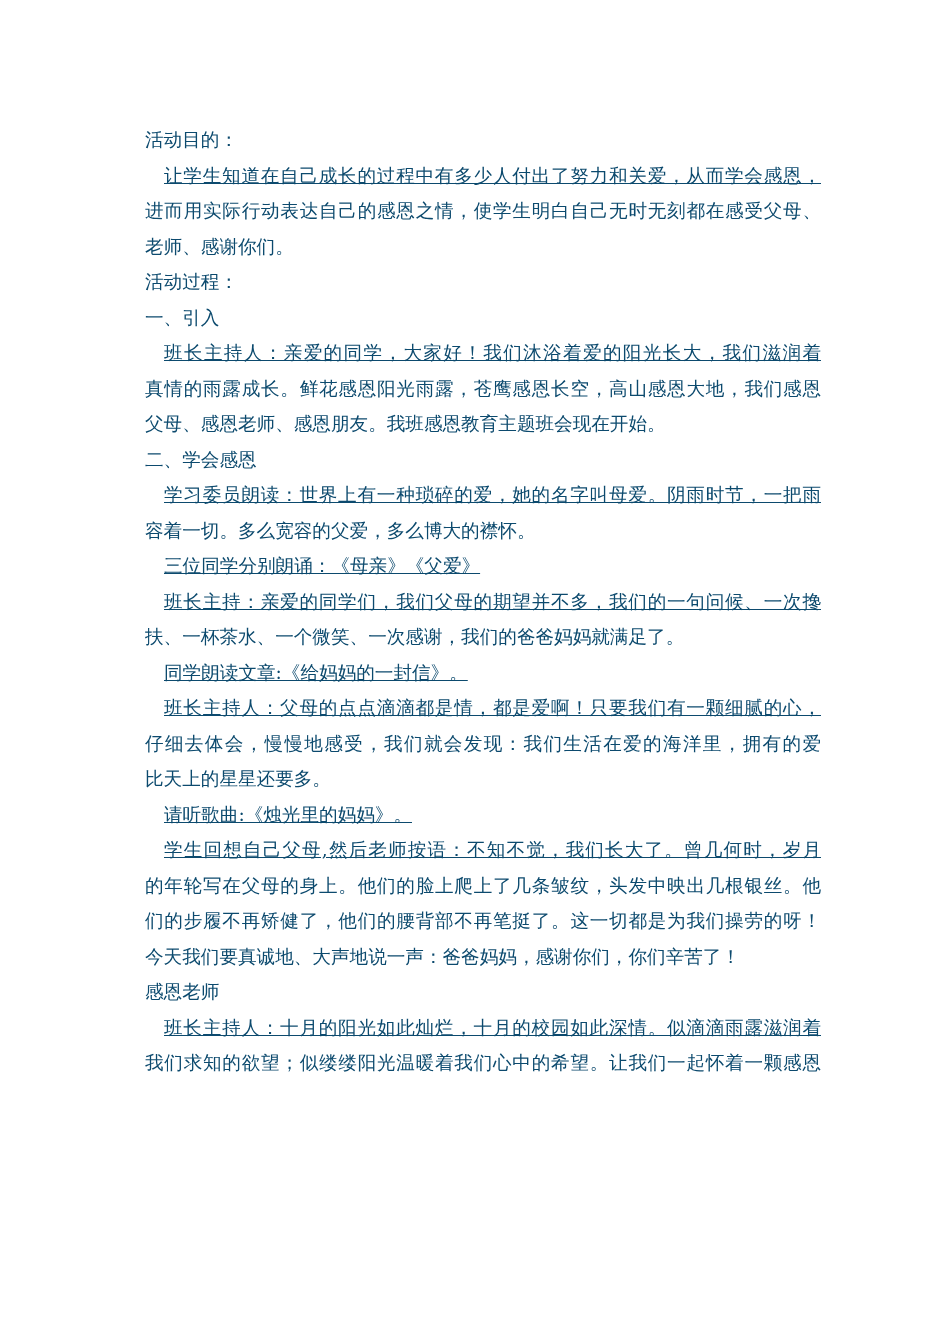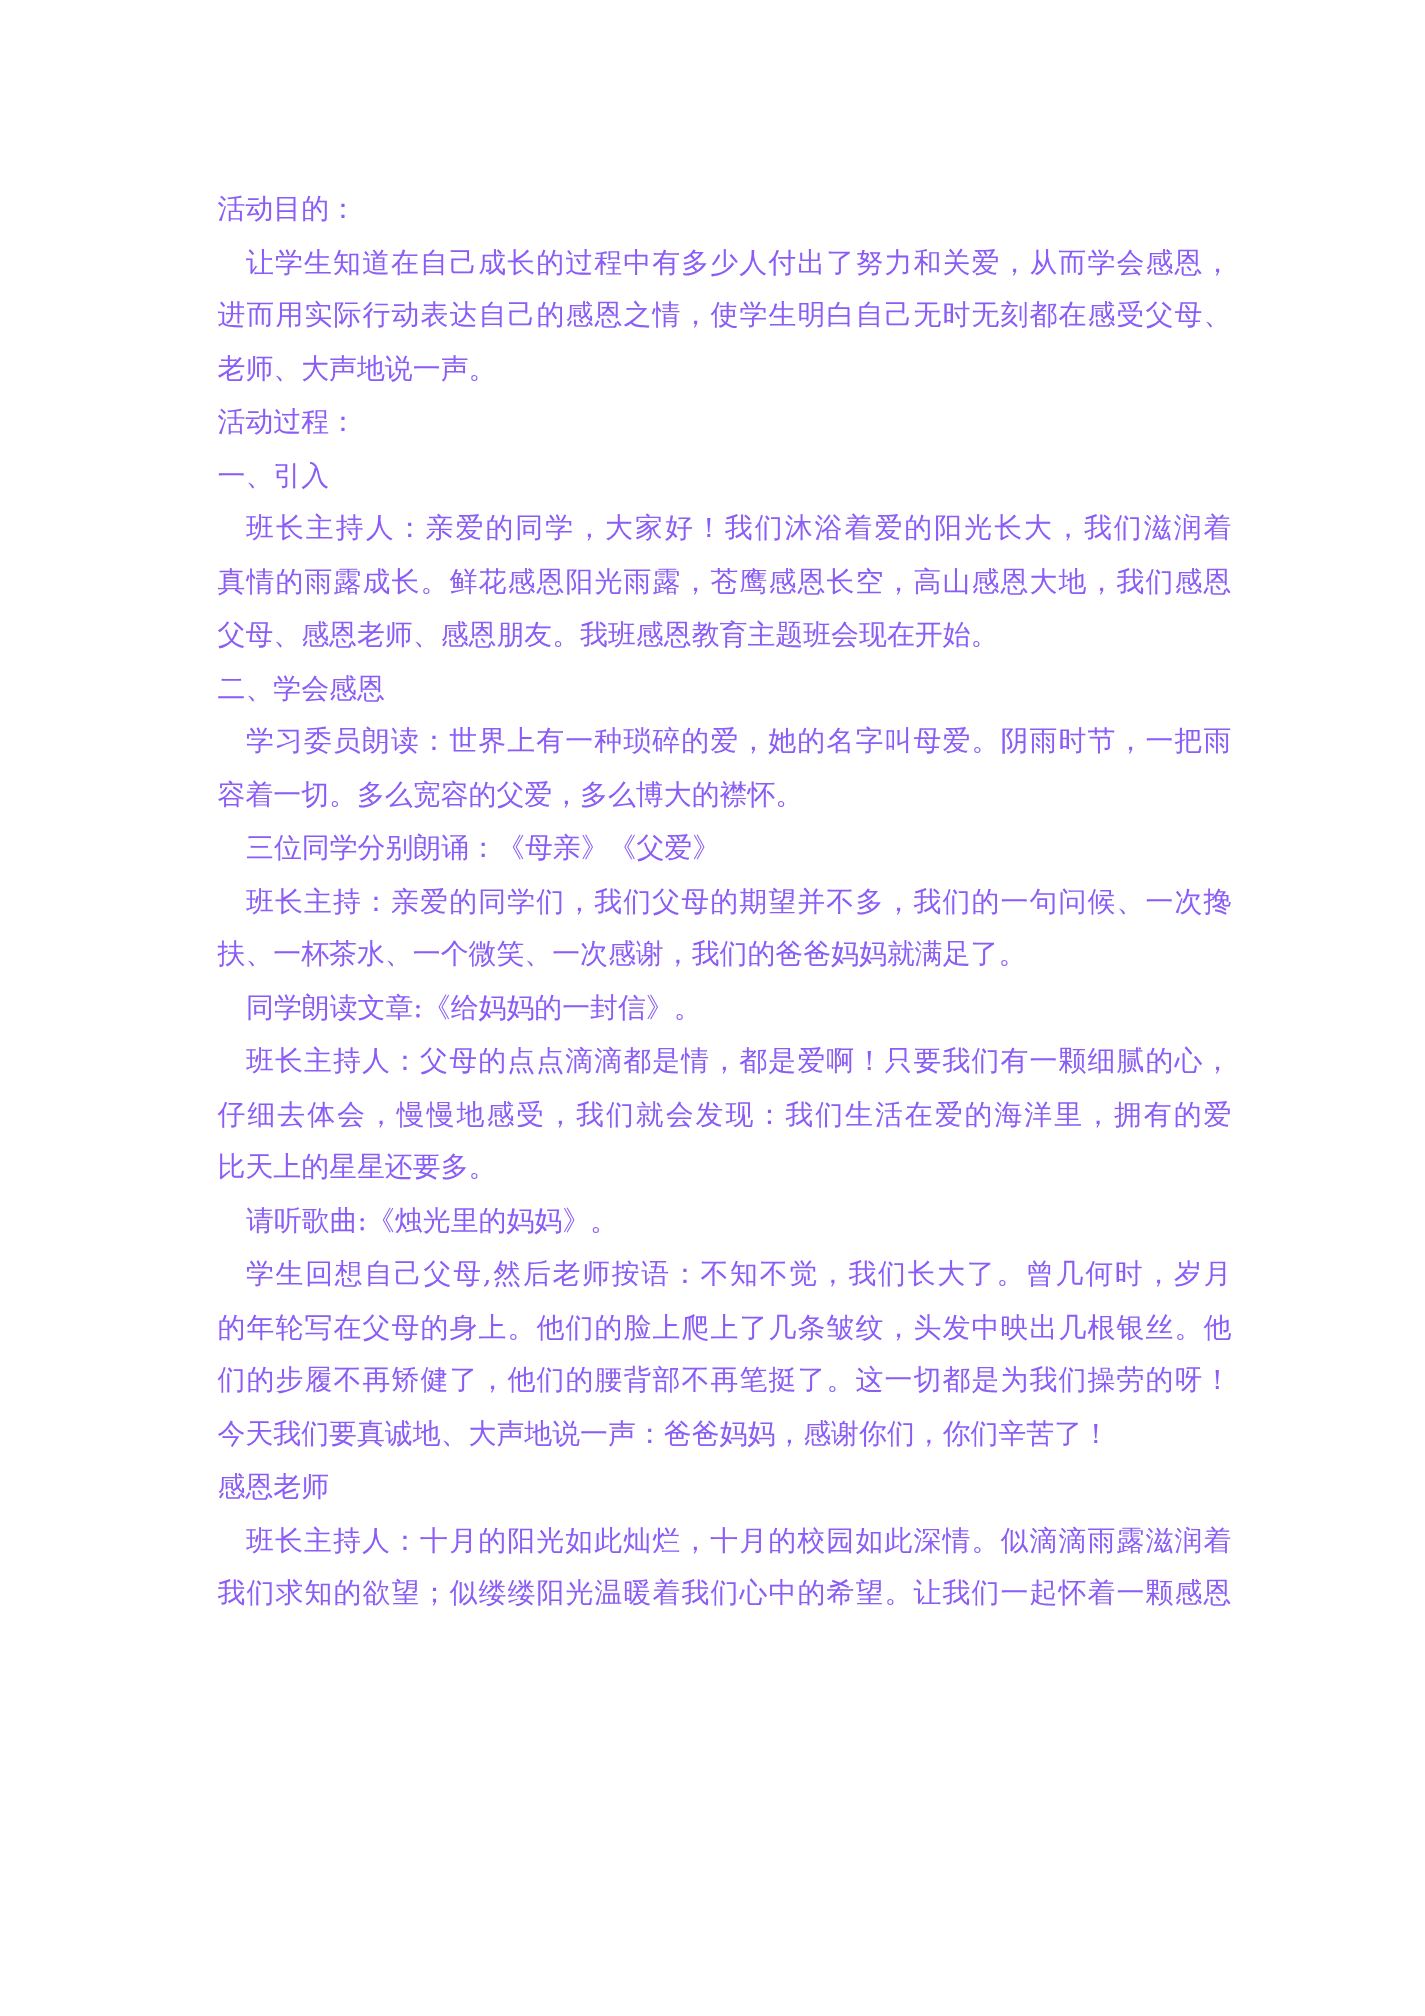--- a/index.html
+++ b/index.html
@@ -1,33 +1,33 @@
 <!DOCTYPE html>
 <html><head>
   <meta charset="utf-8">
   <style>
     html, body { margin: 0; padding: 0; background: #ffffff; }
     body { width: 950px; height: 1344px; position: relative; overflow: hidden; }
     .page {
       position: absolute; left: 145px; top: 122px; width: 676px;
       font-family: "DejaVu Serif", "Liberation Serif", serif;
-      font-size: 18.6px; line-height: 35.5px; color: #8b5cf6;
+      font-size: 18.6px; line-height: 35.5px; color: #0c4a6e;
     }
     .line { white-space: nowrap; height: 35.5px; }
-    .indent { padding-left: 19px; }
+    .indent { padding-left: 19px; text-decoration: underline; }
     .just { text-align: justify; text-align-last: justify; white-space: normal; }
   </style>
 </head>
 <body>
 
 <div class="page" id="page">
     <div class="line">活动目的：</div>
     <div class="line indent just">让学生知道在自己成长的过程中有多少人付出了努力和关爱，从而学会感恩，</div>
     <div class="line just">进而用实际行动表达自己的感恩之情，使学生明白自己无时无刻都在感受父母、</div>
-    <div class="line">老师、大声地说一声。</div>
+    <div class="line">老师、感谢你们。</div>
     <div class="line">活动过程：</div>
     <div class="line">一、引入</div>
     <div class="line indent just">班长主持人：亲爱的同学，大家好！我们沐浴着爱的阳光长大，我们滋润着</div>
     <div class="line just">真情的雨露成长。鲜花感恩阳光雨露，苍鹰感恩长空，高山感恩大地，我们感恩</div>
     <div class="line">父母、感恩老师、感恩朋友。我班感恩教育主题班会现在开始。</div>
     <div class="line">二、学会感恩</div>
     <div class="line indent just">学习委员朗读：世界上有一种琐碎的爱，她的名字叫母爱。阴雨时节，一把雨</div>
     <div class="line">容着一切。多么宽容的父爱，多么博大的襟怀。</div>
     <div class="line indent">三位同学分别朗诵：《母亲》《父爱》</div>
     <div class="line indent just">班长主持：亲爱的同学们，我们父母的期望并不多，我们的一句问候、一次搀</div>

